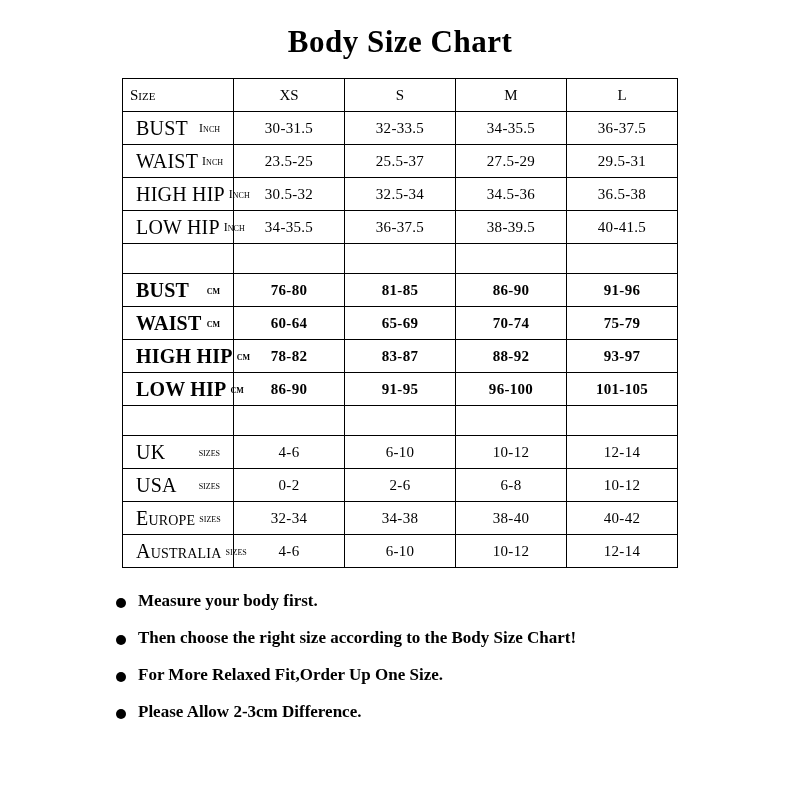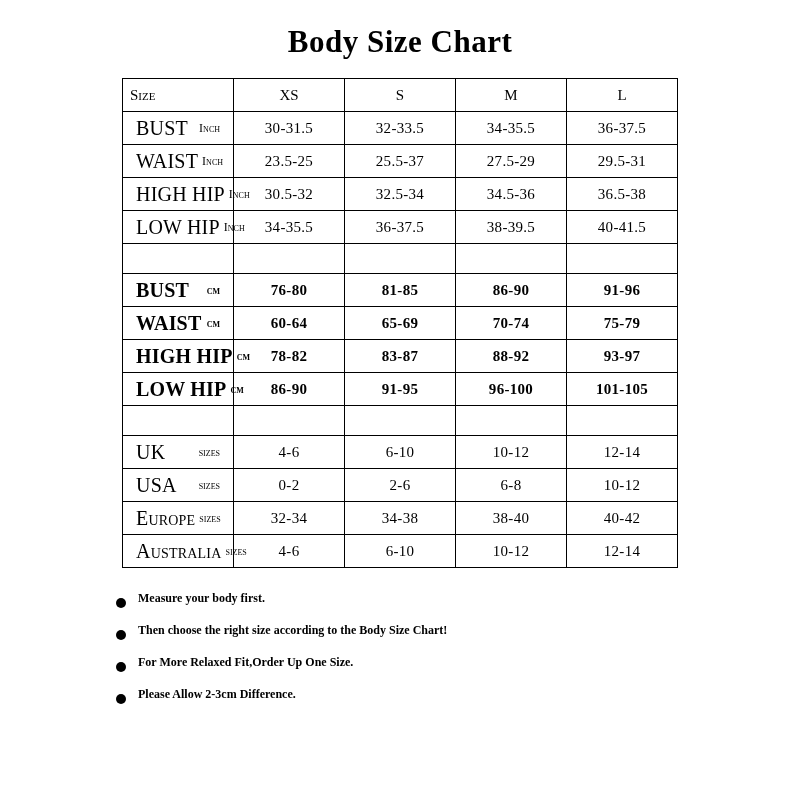--- a/index.html
+++ b/index.html
@@ -116,21 +116,21 @@
   .bullet {
     width: 10px;
     height: 10px;
     background: #000;
     border-radius: 50%;
     margin-top: 8px;
     margin-right: 12px;
     flex: none;
   }
   .note-text {
-    font-size: 12px;
+    font-size: 17px;
     font-weight: bold;
     line-height: 1.35;
     font-family: "Liberation Serif", "DejaVu Serif", serif;
   }
 </style>
 </head>
 <body>
 
 <div class="page">
 

